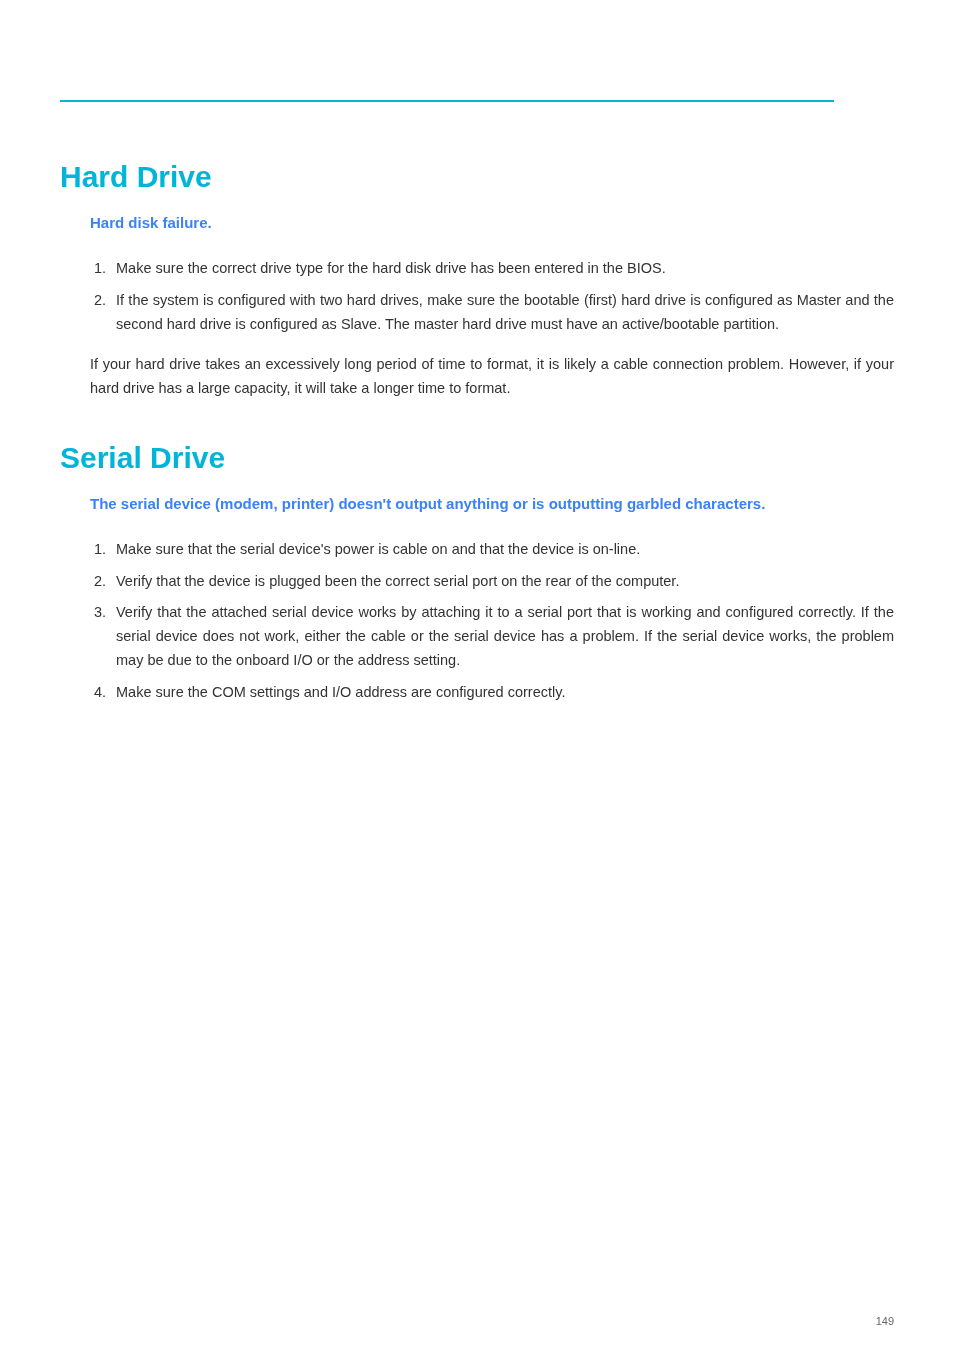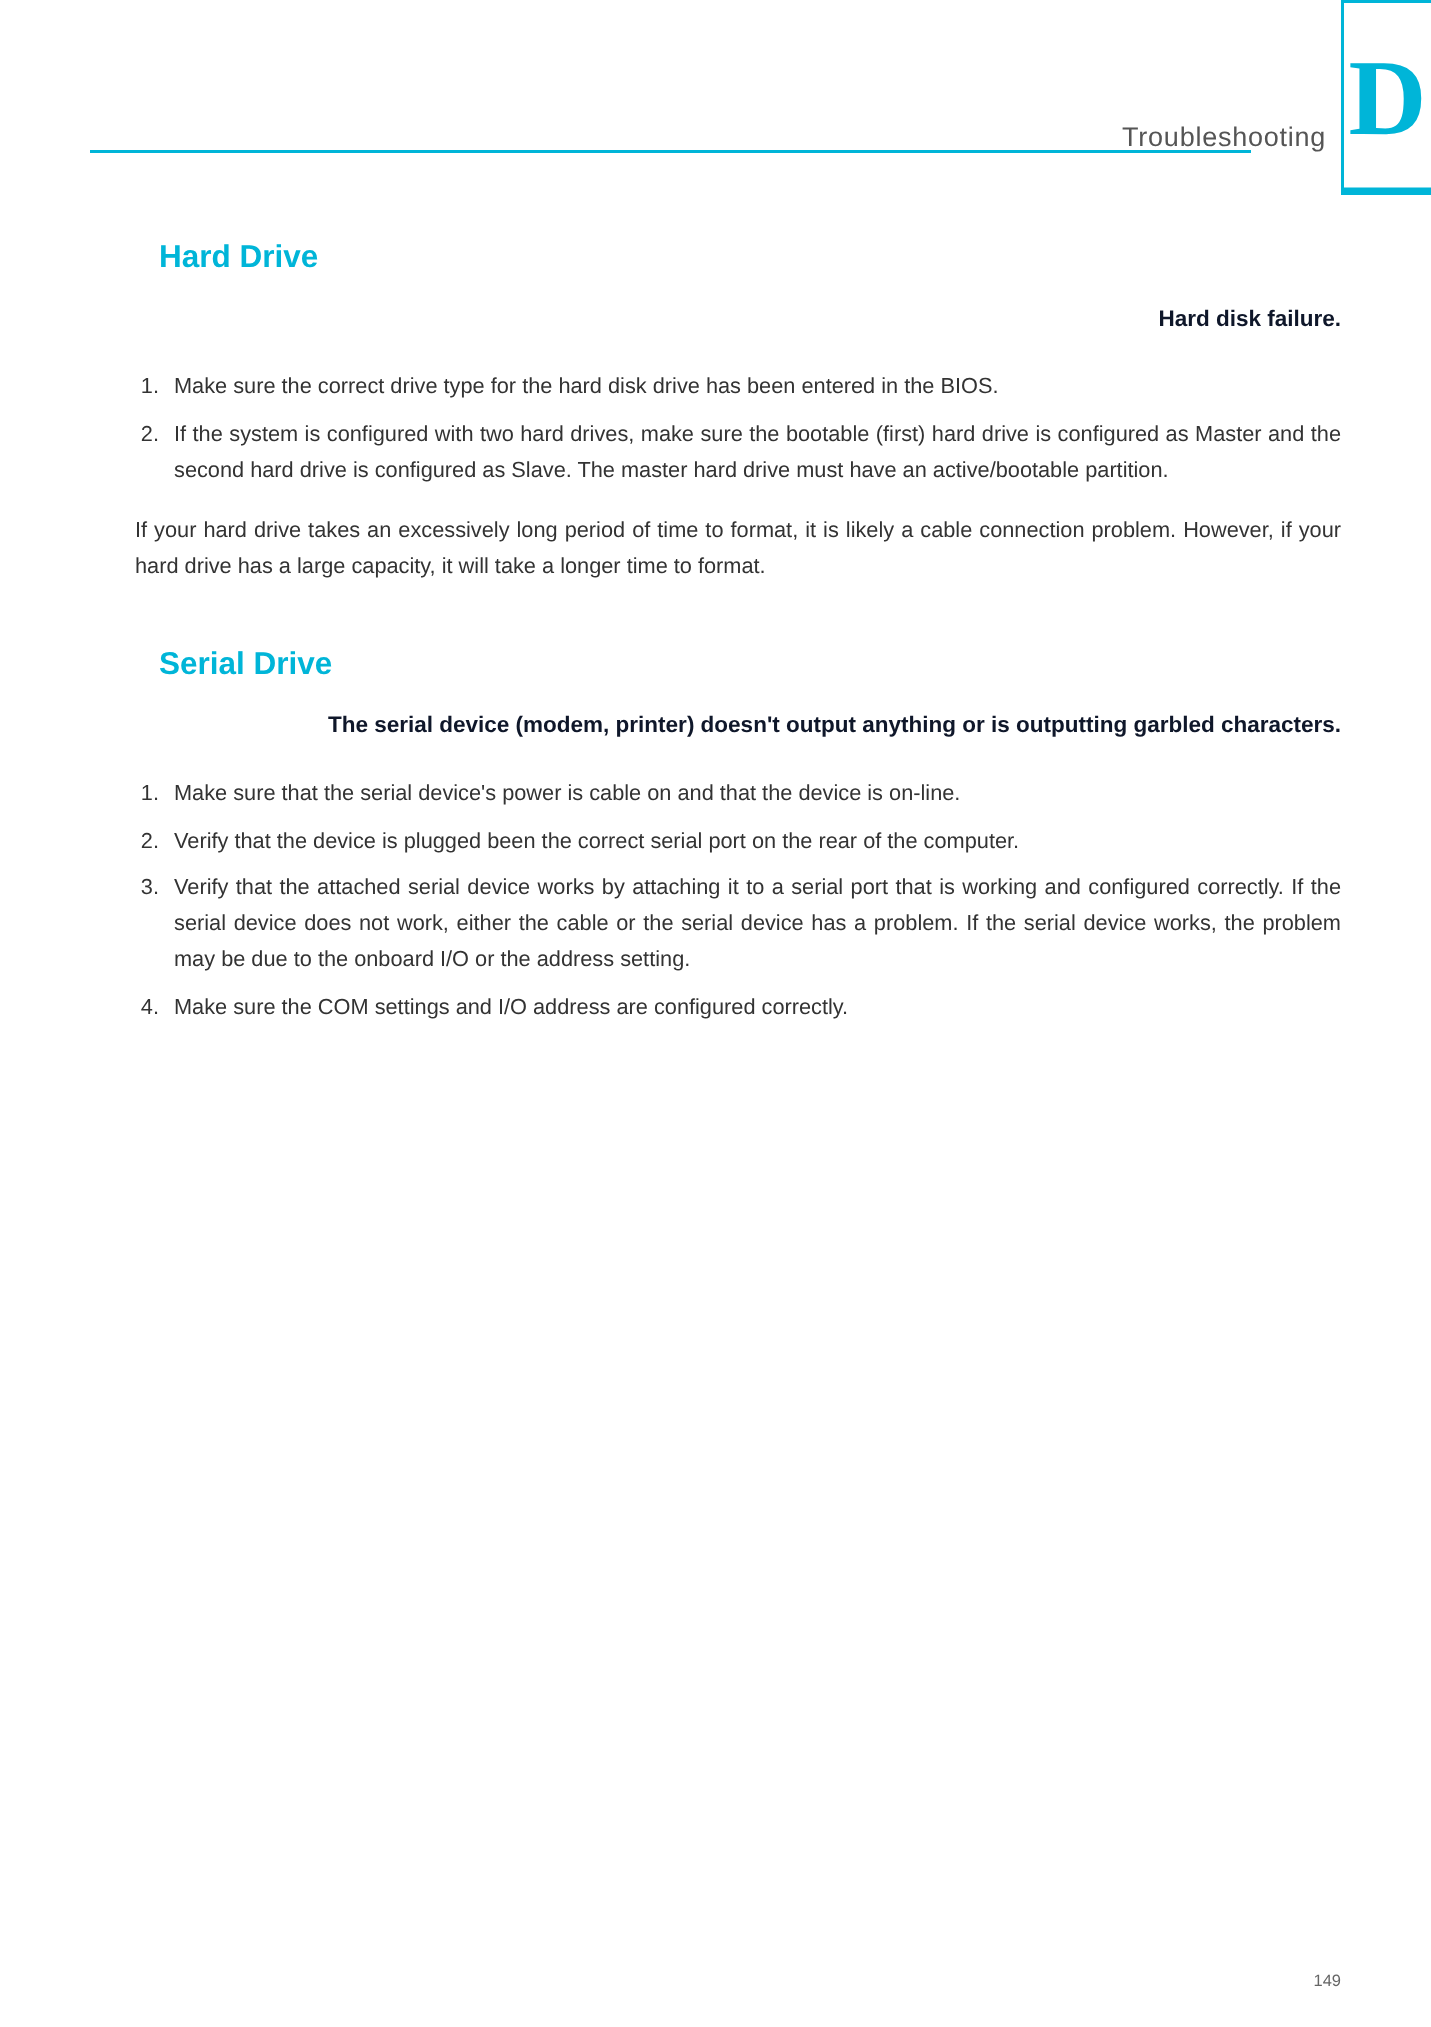--- a/index.html
+++ b/index.html
@@ -93,40 +93,38 @@
       background: #00b5d8;
     }
 
     
     .content {
       padding: 20px 60px 60px 60px;
     }
 
     
     .section-title {
-      font-size: 21px;
+      font-size: 30px;
       color: #00b5d8;
       font-weight: bold;
       margin-bottom: 20px;
       margin-top: 10px;
-      margin-left: 46px;
     }
 
     .section-title-serial {
       margin-top: 40px;
     }
 
     
     .sub-heading {
       font-size: 15px;
-      color: #0f172a;
+      color: #3b82f6;
       font-weight: bold;
       margin-bottom: 14px;
       margin-top: 10px;
-      text-align: right;
     }
 
     
     .body-text {
       font-size: 14.5px;
       color: #333333;
       line-height: 1.65;
       text-align: justify;
     }
 
@@ -159,27 +157,20 @@
       padding-left: 30px;
     }
   </style>
 </head>
 <body>
 
 <div class="page-container">
 
   <div class="header">
     <div class="header-line"></div>
-    <div class="header-title-area">
-      <span class="header-title-text">Troubleshooting</span>
-      <div class="header-tab">
-        <span class="header-tab-letter">D</span>
-        <div class="header-tab-line"></div>
-      </div>
-    </div>
   </div>
 
   <div class="content">
 
     <div>
       <h2 class="section-title">Hard Drive</h2>
 
       <div class="indent-block">
 
         <div>

